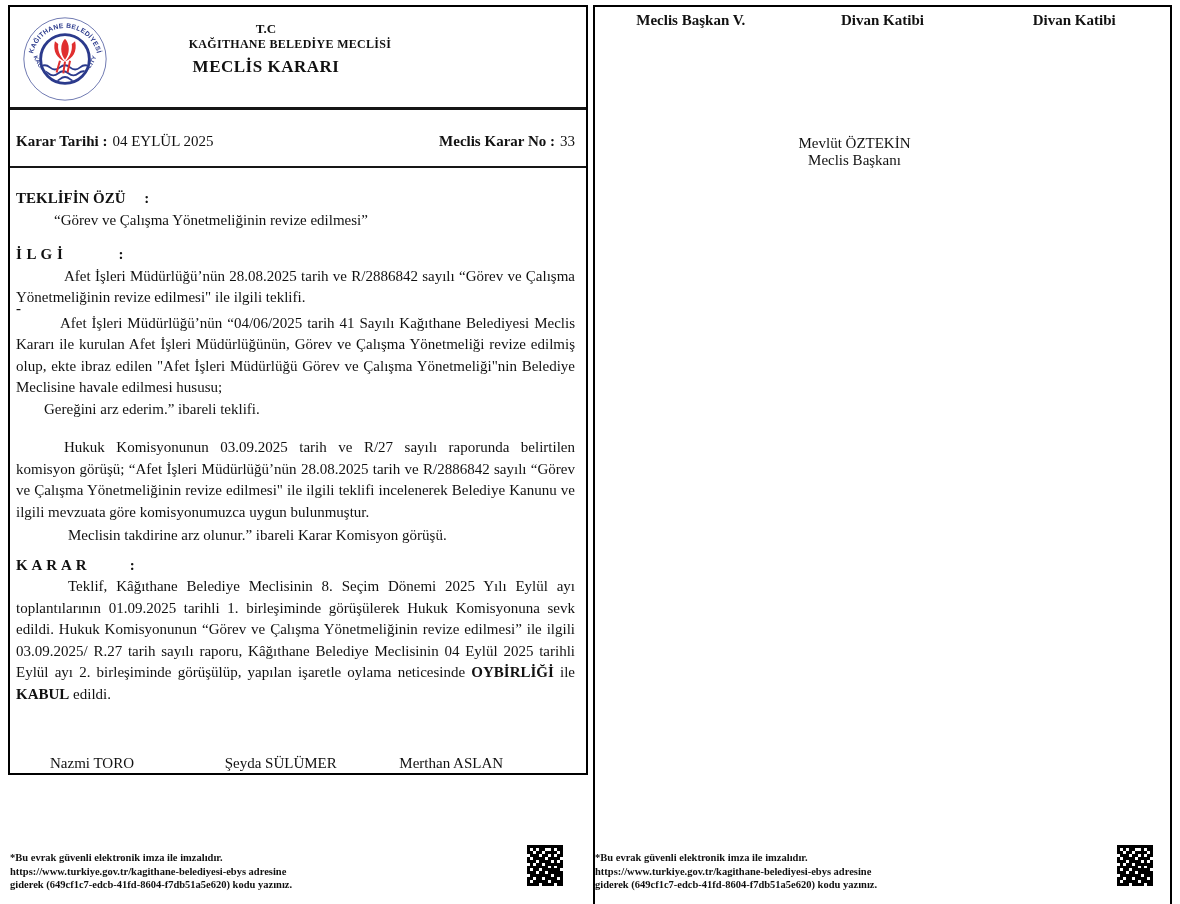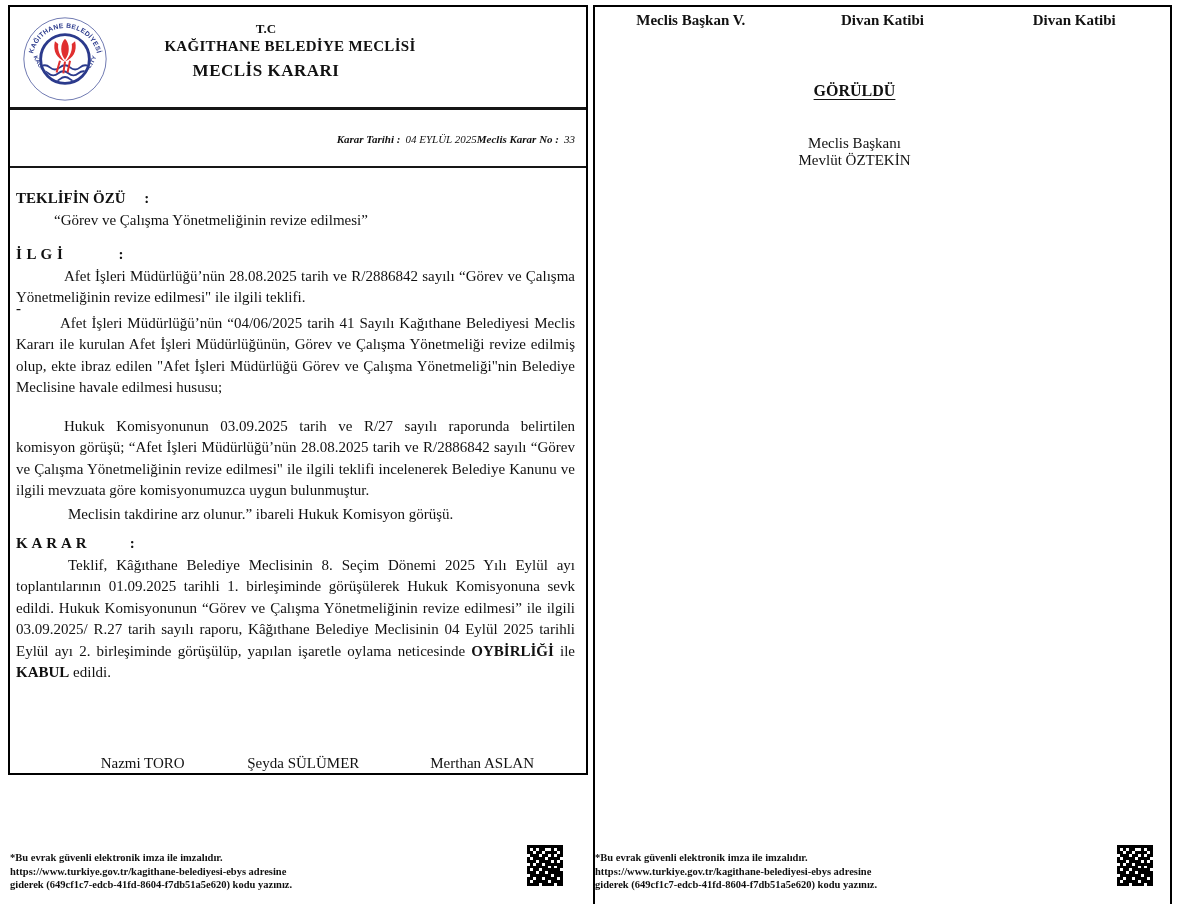--- a/index.html
+++ b/index.html
@@ -17,30 +17,30 @@
   #page2 { left:593px; width:579px; height:899px; border-bottom:none; }
 
   
   .p1-header { position:absolute; top:0; left:0; right:0; height:100px; }
   .logo { position:absolute; left:12px; top:10px; width:86px; height:84px; }
   .head-text {
     position:absolute; top:14px; left:0; right:64px; text-align:center;
     font-weight:bold; line-height:1.25;
   }
   .head-line1 { font-size:13px;text-align:center; }
-  .head-line2 { font-size:15px; letter-spacing:.3px;padding-left:48px; }
+  .head-line2 { font-size:12px; letter-spacing:.3px;padding-left:48px; }
   .head-line3 { font-size:17px; margin-top:4px; letter-spacing:.5px; }
 
   .hrule  { position:absolute; left:0; right:0; background:#161616; }
   .hrule1 { top:100px; height:3px; }
   .hrule2 { top:159px; height:2px; }
 
   .meta {
     position:absolute; top:126px; left:6px; right:11px;
-    display:flex; justify-content:flex-end; font-size:11px;font-style:italic;
+    display:flex; justify-content:space-between; font-size:15px;
   }
   .meta b { font-weight:bold; }
   .meta .val { margin-left:5px; }
 
   
   .p1-content { position:absolute; top:172px; left:6px; right:11px; display:flow-root; font-size:15px; line-height:21.5px; }
   .sec-h { font-weight:bold; }
   .sec-h .u { text-underline-offset:3px; }
   .sp { letter-spacing:.5px; }
   .para { text-align:justify; }
@@ -55,21 +55,21 @@
   .dash-line{ margin-top:-6px; height:10px; line-height:10px; font-weight:bold; }
   .h-teklif { margin-top:2px; }
   .p-komisyon { margin-top:17px; }
   .p-meclisin { margin-top:2px; }
   .h-karar  { margin-top:8px; }
 
   .p1-signs {
     position:absolute; top:748px; left:0; width:524px;
     display:flex; font-size:15px;
   }
-  .p1-signs .sig { flex:1; text-align:right; }
+  .p1-signs .sig { flex:1; text-align:left;padding-left:40px; }
 
   
   .p2-titles {
     position:absolute; top:5px; left:0; right:0;
     display:flex; font-size:15px;font-weight:bold;
   }
   .p2-titles .ttl { flex:1; text-align:center; }
   .goruldu {
     position:absolute; top:75px; left:0; right:56px; text-align:center;
     font-size:16px; font-weight:bold;
@@ -147,23 +147,24 @@
 
     <div class="sec-h h-ozu"><span class="u">TEKLİFİN ÖZÜ&nbsp;&nbsp;&nbsp;&nbsp;&nbsp;:</span></div>
     <div class="quote-line">“Görev ve Çalışma Yönetmeliğinin revize edilmesi”</div>
 
     <div class="sec-h h-ilgi"><span class="u sp">İ L G İ&nbsp;&nbsp;&nbsp;&nbsp;&nbsp;&nbsp;&nbsp;&nbsp;&nbsp;&nbsp;&nbsp;&nbsp;&nbsp;:</span></div>
     <p class="para ind48">Afet İşleri Müdürlüğü’nün 28.08.2025 tarih ve R/2886842 sayılı “Görev ve Çalışma Yönetmeliğinin revize edilmesi" ile ilgili teklifi.</p>
 
     <div class="dash-line">-</div>
 
     <p class="para ind44">Afet İşleri Müdürlüğü’nün “04/06/2025 tarih 41 Sayılı Kağıthane Belediyesi Meclis Kararı ile kurulan Afet İşleri Müdürlüğünün, Görev ve Çalışma Yönetmeliği revize edilmiş olup, ekte ibraz edilen "Afet İşleri Müdürlüğü Görev ve Çalışma Yönetmeliği"nin Belediye Meclisine havale edilmesi hususu;</p>
+    <p class="para ind28">Gereğini arz ederim.” ibareli teklifi.</p>
 
     <p class="para ind48 p-komisyon">Hukuk Komisyonunun 03.09.2025 tarih ve R/27 sayılı raporunda belirtilen komisyon görüşü; “Afet İşleri Müdürlüğü’nün 28.08.2025 tarih ve R/2886842 sayılı “Görev ve Çalışma Yönetmeliğinin revize edilmesi" ile ilgili teklifi incelenerek Belediye Kanunu ve ilgili mevzuata göre komisyonumuzca uygun bulunmuştur.</p>
-    <p class="para ind52 p-meclisin">Meclisin takdirine arz olunur.” ibareli Hukuk Komisyon görüşü.</p>
+    <p class="para ind52 p-meclisin">Meclisin takdirine arz olunur.” ibareli Karar Komisyon görüşü.</p>
 
     <div class="sec-h h-karar"><span class="u sp">K A R A R&nbsp;&nbsp;&nbsp;&nbsp;&nbsp;&nbsp;&nbsp;&nbsp;&nbsp;&nbsp;:</span></div>
     <p class="para ind52"><span>Teklif, Kâğıthane Belediye Meclisinin 8. Seçim Dönemi 2025 Yılı Eylül ayı toplantılarının 01.09.2025 tarihli 1. birleşiminde görüşülerek Hukuk Komisyonuna sevk edildi. Hukuk Komisyonunun “Görev ve Çalışma Yönetmeliğinin revize edilmesi” ile ilgili 03.09.2025/ R.27 tarih sayılı raporu, Kâğıthane Belediye Meclisinin 04 Eylül 2025 tarihli Eylül ayı 2. birleşiminde görüşülüp, yapılan işaretle oylama neticesinde </span><b>OYBİRLİĞİ</b><span> ile </span><b>KABUL</b><span> edildi.</span></p>
 
   </div>
 
   <div class="p1-signs">
     <span class="sig">Nazmi TORO</span>
     <span class="sig">Şeyda SÜLÜMER</span>
     <span class="sig">Merthan ASLAN</span>
@@ -172,25 +173,24 @@
 </div>
 
 <div class="page" id="page2">
 
   <div class="p2-titles">
     <span class="ttl">Meclis Başkan V.</span>
     <span class="ttl">Divan Katibi</span>
     <span class="ttl">Divan Katibi</span>
   </div>
 
-  <div class="goruldu"><span>GÖRÜLDÜ</span></div>
 
   <div class="approver">
+    <div>Mevlüt ÖZTEKİN</div>
     <div>Meclis Başkanı</div>
-    <div>Mevlüt ÖZTEKİN</div>
   </div>
 
 </div>
 
 <div class="foot" id="foot1">
   <div>*Bu evrak güvenli elektronik imza ile imzalıdır.</div>
   <div>https://www.turkiye.gov.tr/kagithane-belediyesi-ebys adresine</div>
   <div>giderek (649cf1c7-edcb-41fd-8604-f7db51a5e620) kodu yazınız.</div>
 </div>
 <div class="foot" id="foot2">

